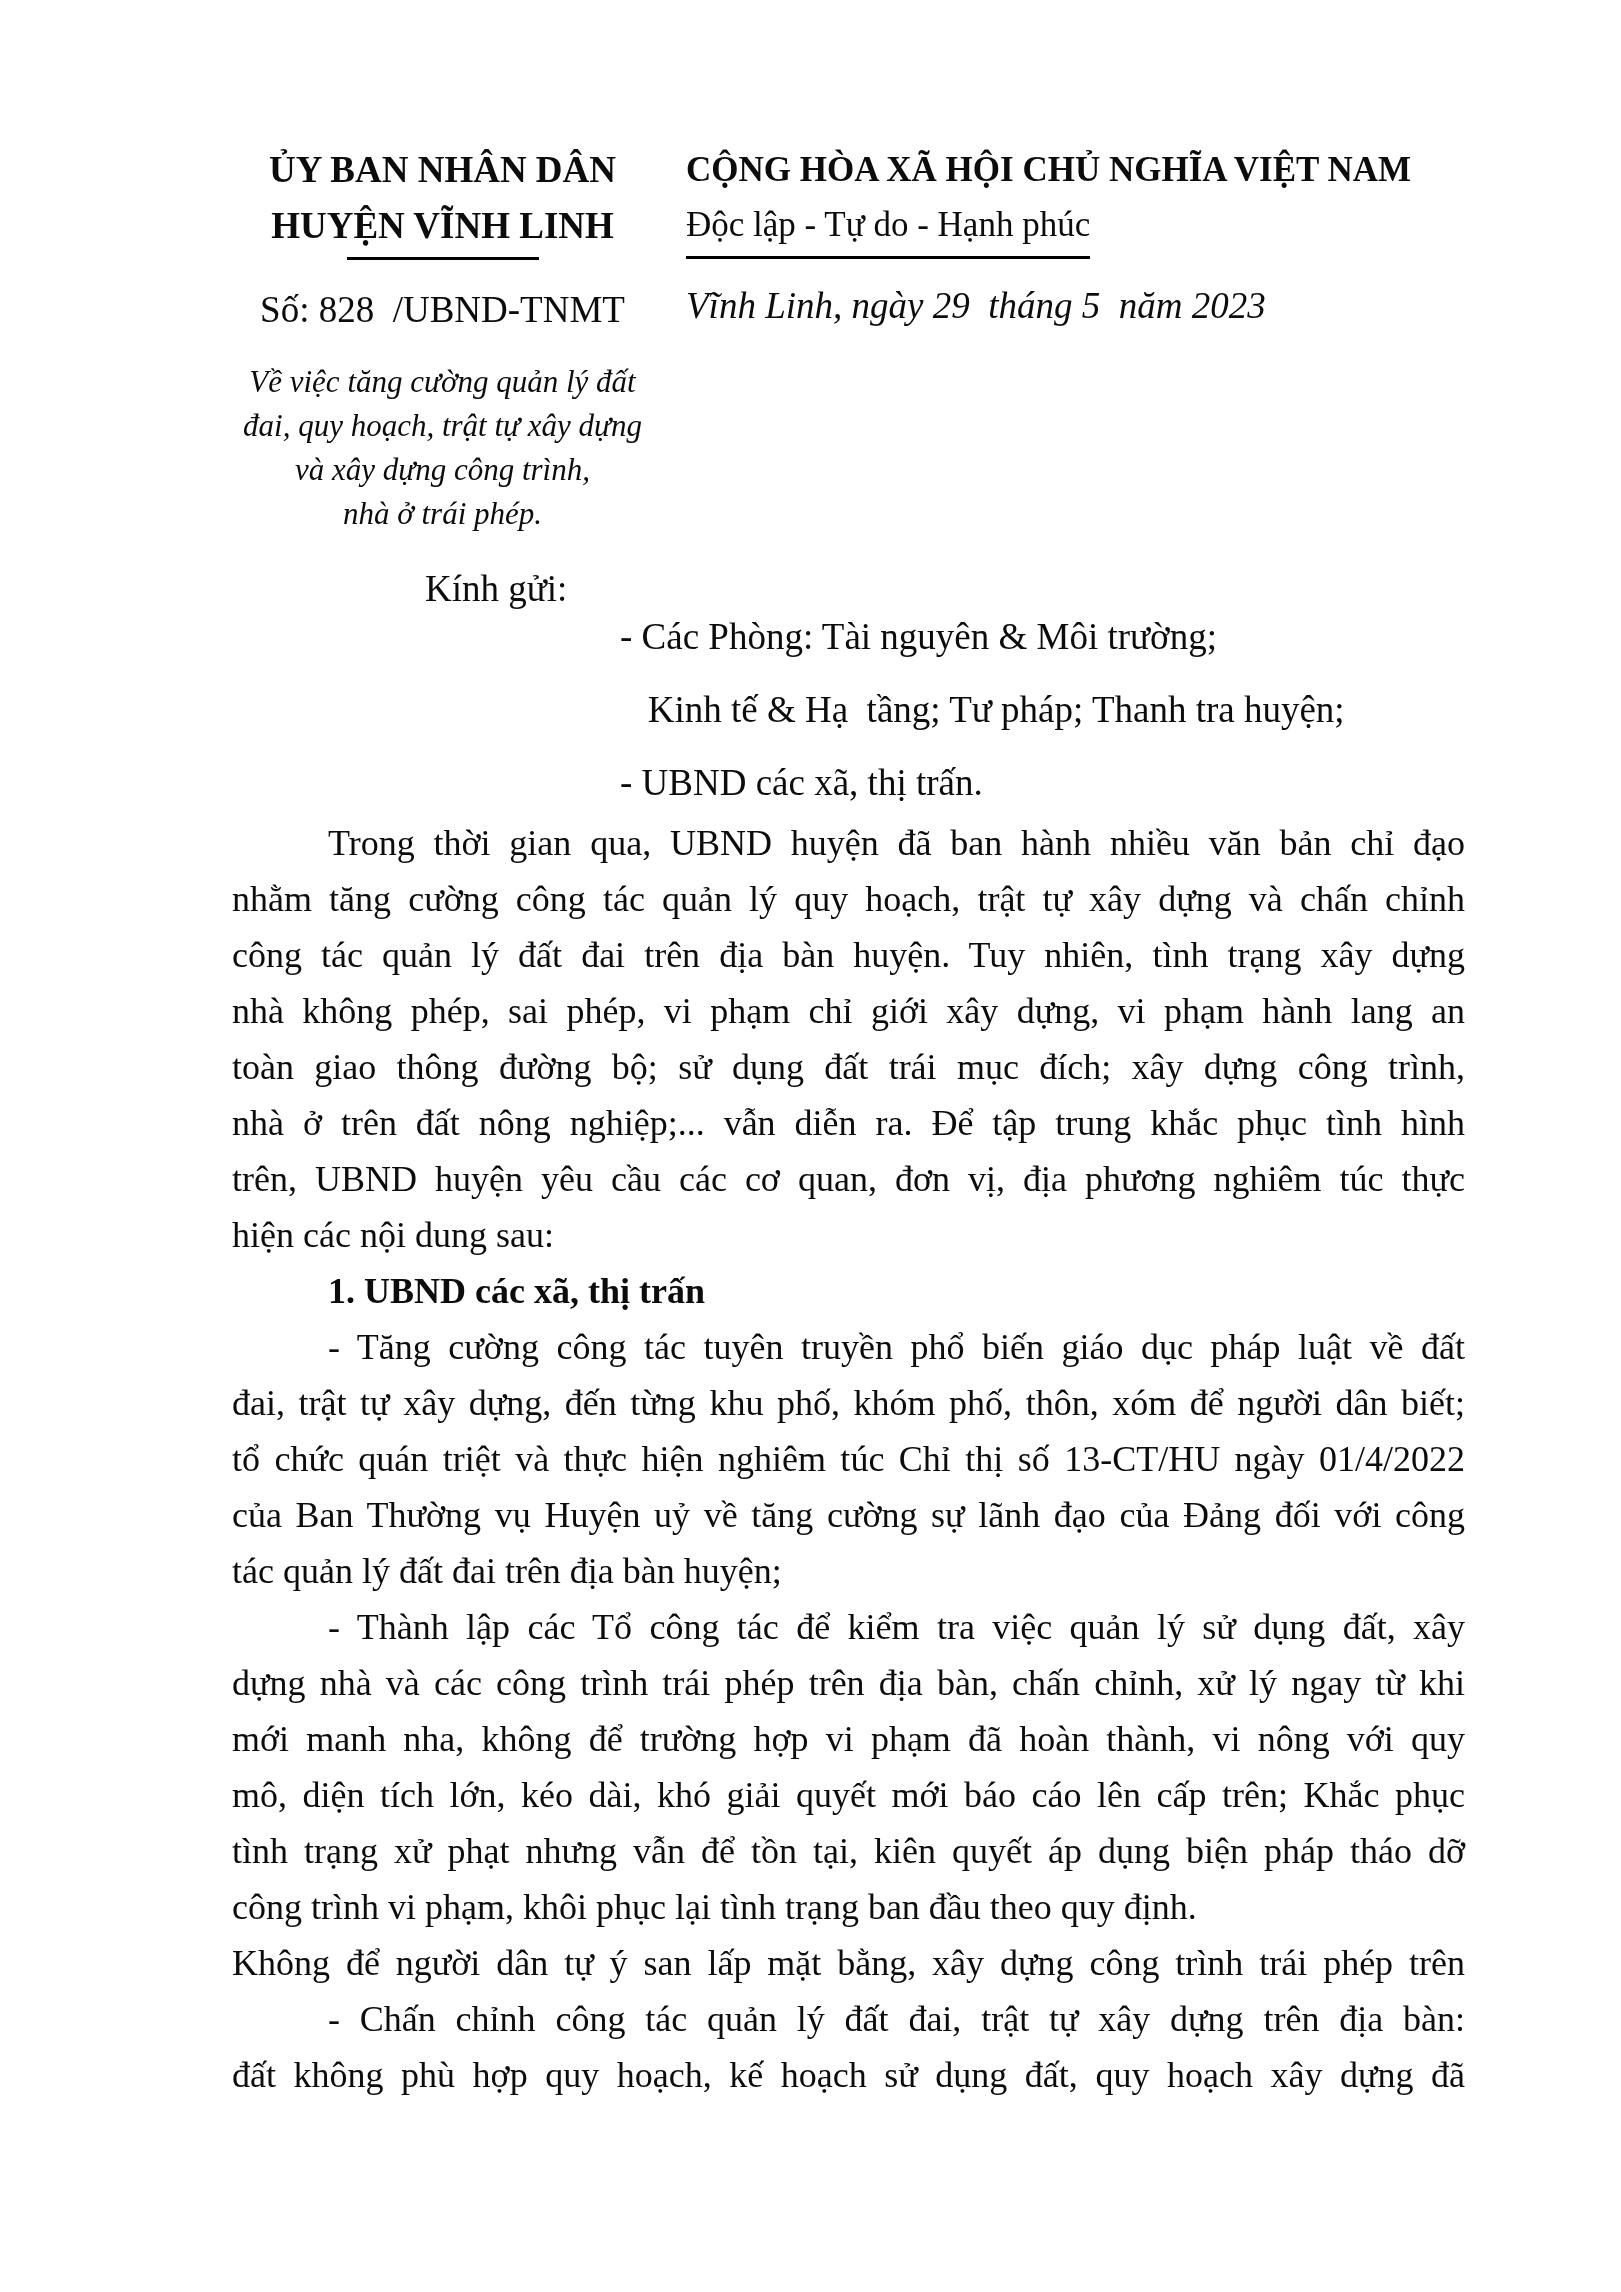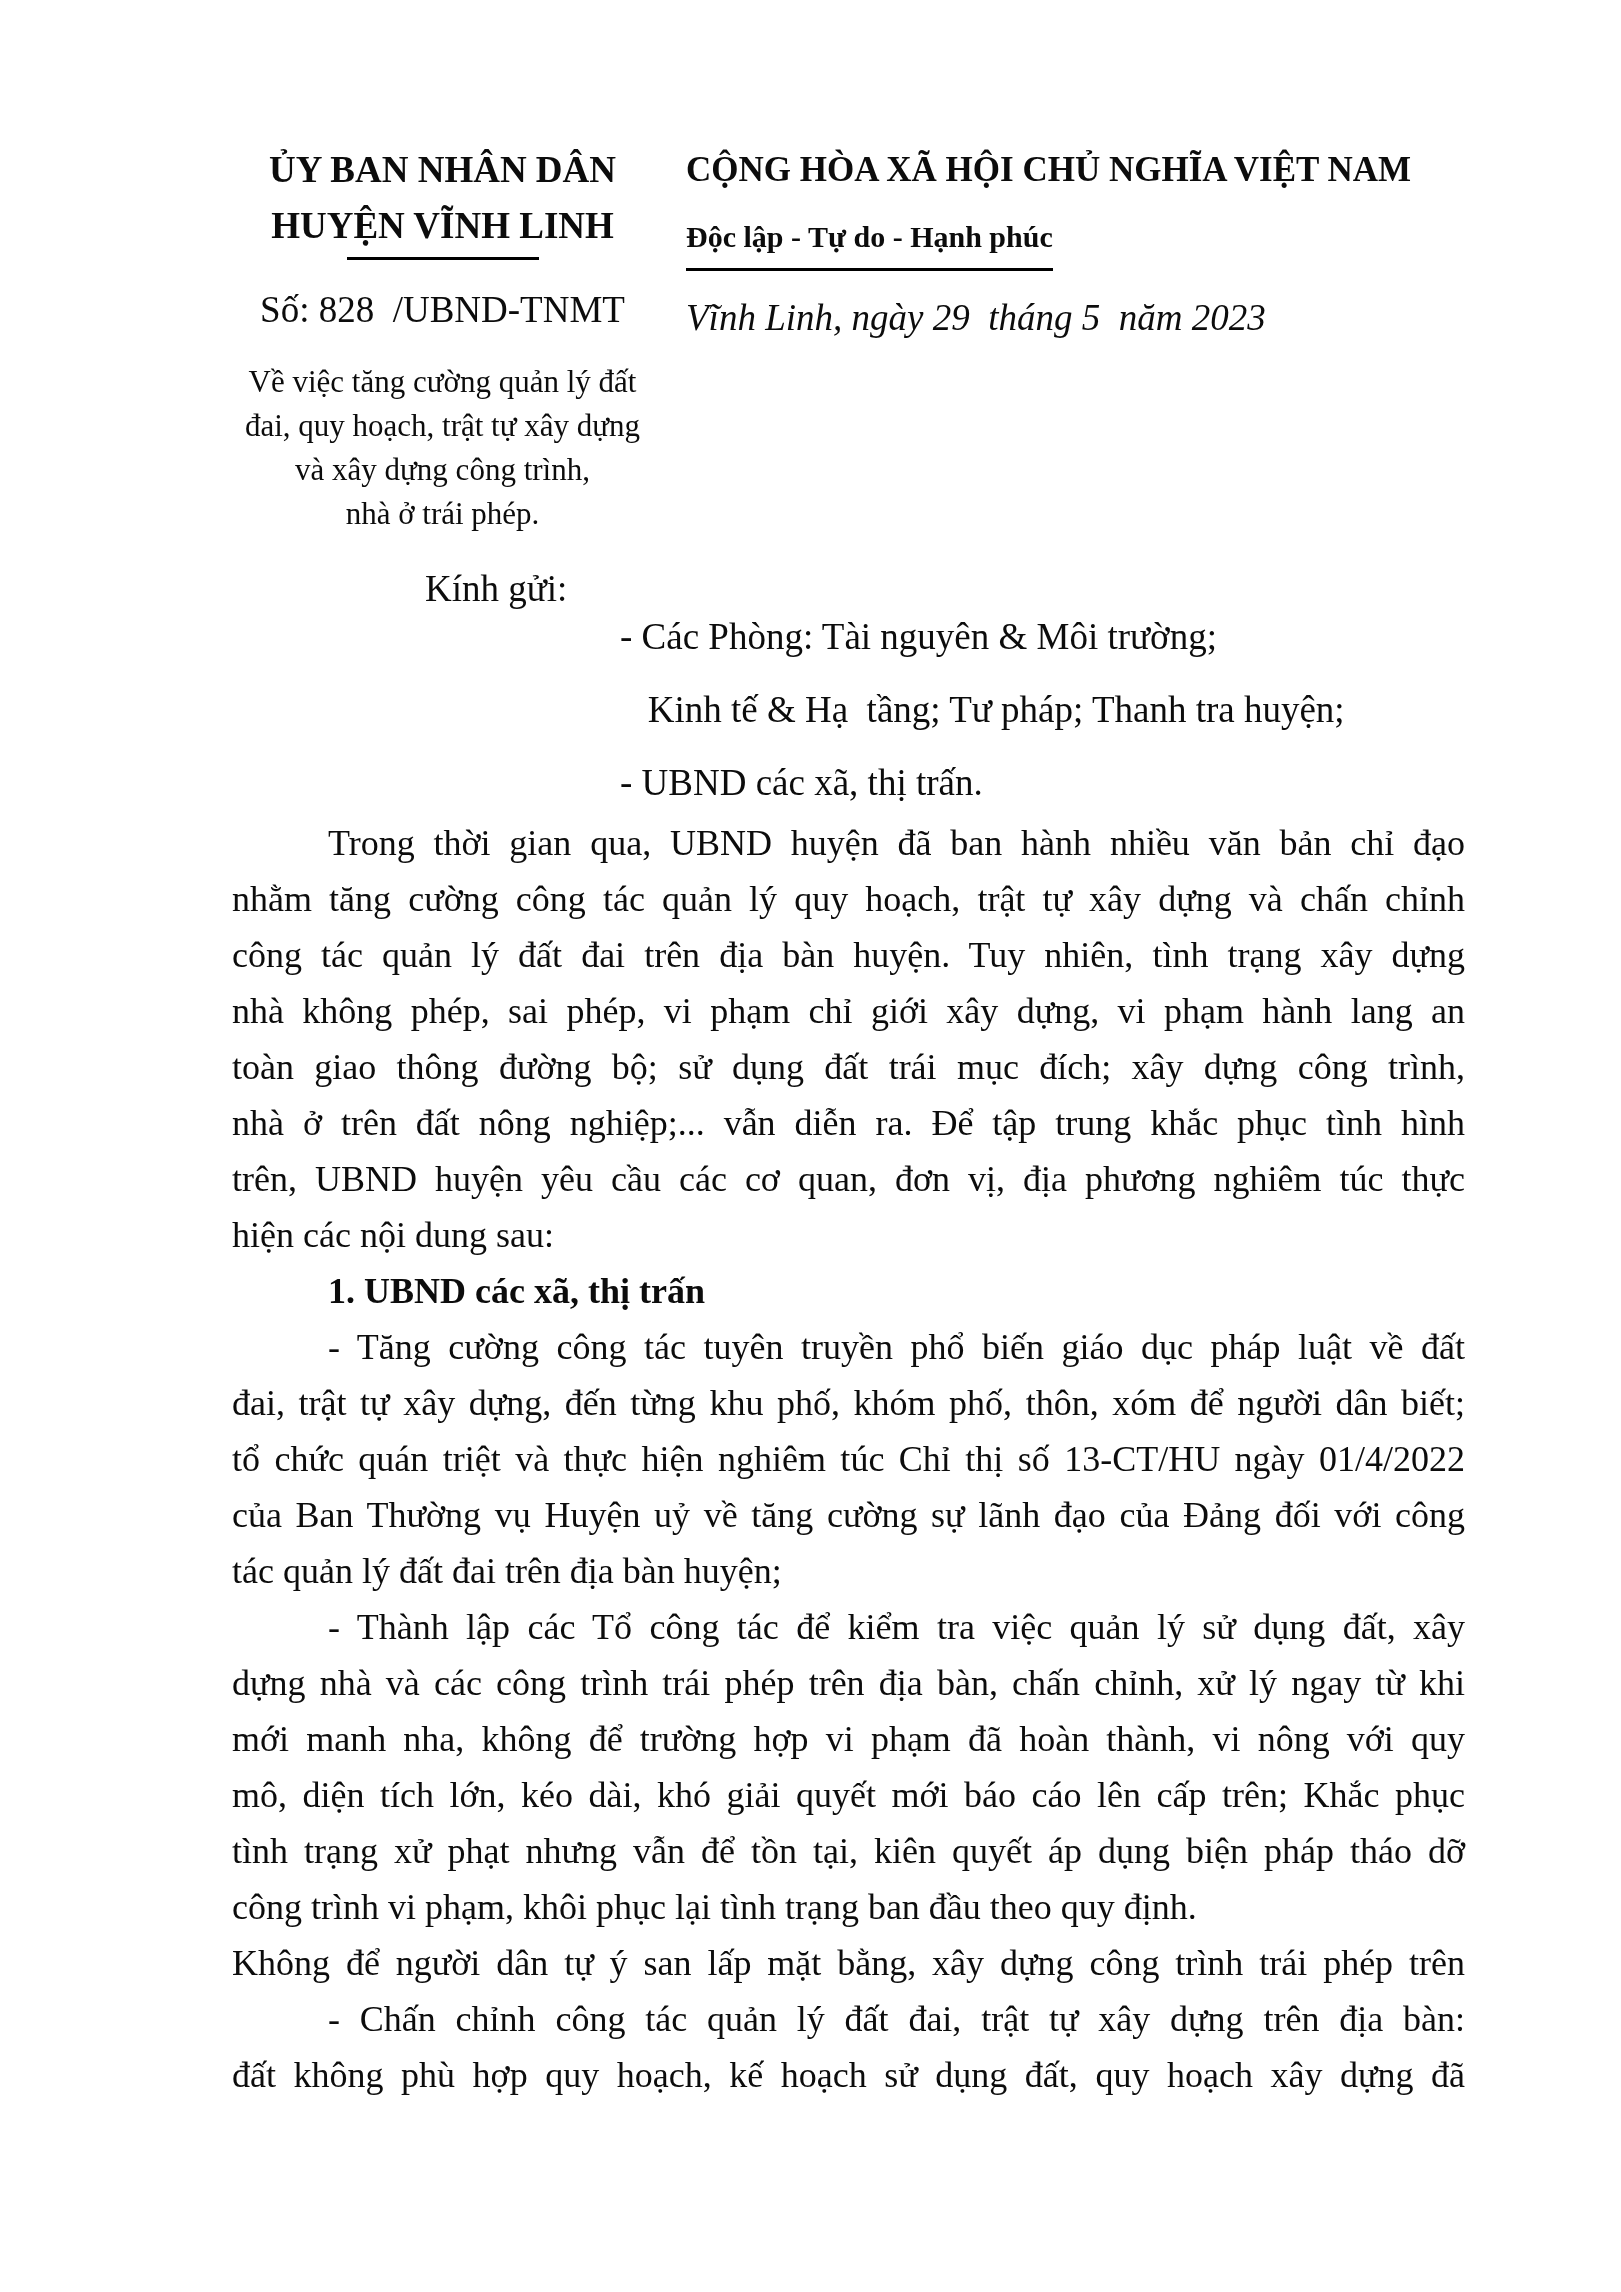--- a/index.html
+++ b/index.html
@@ -14,28 +14,28 @@
   }
   
   .header-left {
     position: absolute; left: 232px; top: 142px; width: 421px;
     text-align: center;
   }
   .org-line { font-weight: bold; font-size: 37px; line-height: 56px; white-space: pre-wrap; }
   .hr-short { width: 192px; border-top: 3.9px solid #000; margin: 2.9px auto 0 auto; height: 0; }
   .doc-number { font-size: 37px; line-height: 43px; margin-top: 28px; white-space: pre-wrap; }
   .subject { margin-top: 29px; font-size: 31px; line-height: 44px; }
-  .subject div { white-space: pre-wrap; }
+  .subject div { white-space: pre-wrap; font-style: italic; }
   
   .header-right {
     position: absolute; left: 686px; top: 142px; width: 779px;
     text-align: left;
   }
   .motto1 { font-weight: bold; font-size: 35px; line-height: 56px; white-space: pre-wrap; }
-  .motto2 { font-size: 30px; font-weight: bold; line-height: 49px; margin-top: 14px; }
+  .motto2 { font-size: 35px; font-weight: normal; line-height: 49px; margin-top: 2px; }
   .motto2-inner { display: inline-block; border-bottom: 3.9px solid #000; padding-bottom: 6.9px; }
   .date-line { font-style: italic; font-size: 37px; line-height: 43px; margin-top: 25.5px; white-space: pre-wrap; }
   
   .salutation-label { position: absolute; left: 425px; top: 567px; font-size: 37px; line-height: 43px; }
   .recipients { position: absolute; left: 620px; top: 600px; font-size: 37px; line-height: 73px; }
   .recipients div { white-space: pre-wrap; }
   
   #doc-body {
     position: absolute; left: 232px; top: 815px; width: 1233px;
     font-size: 36px; line-height: 56px;

